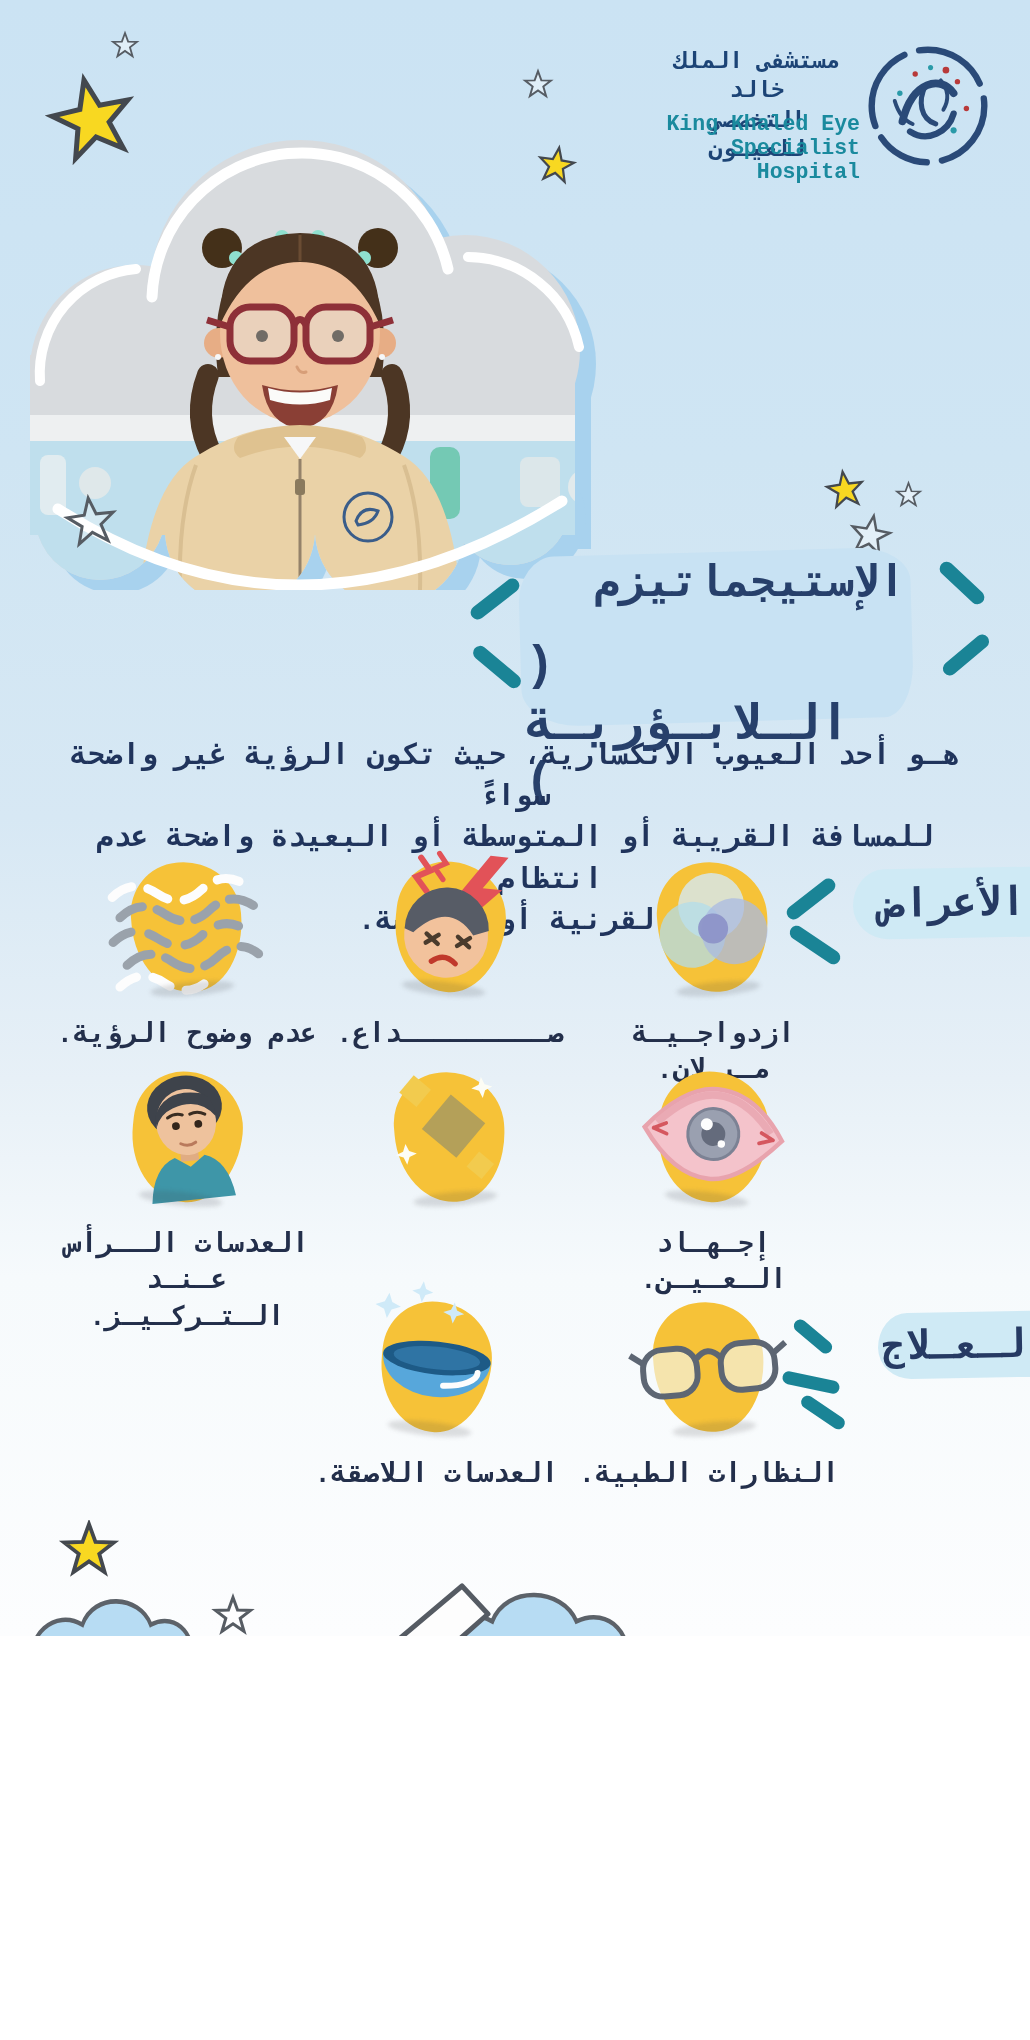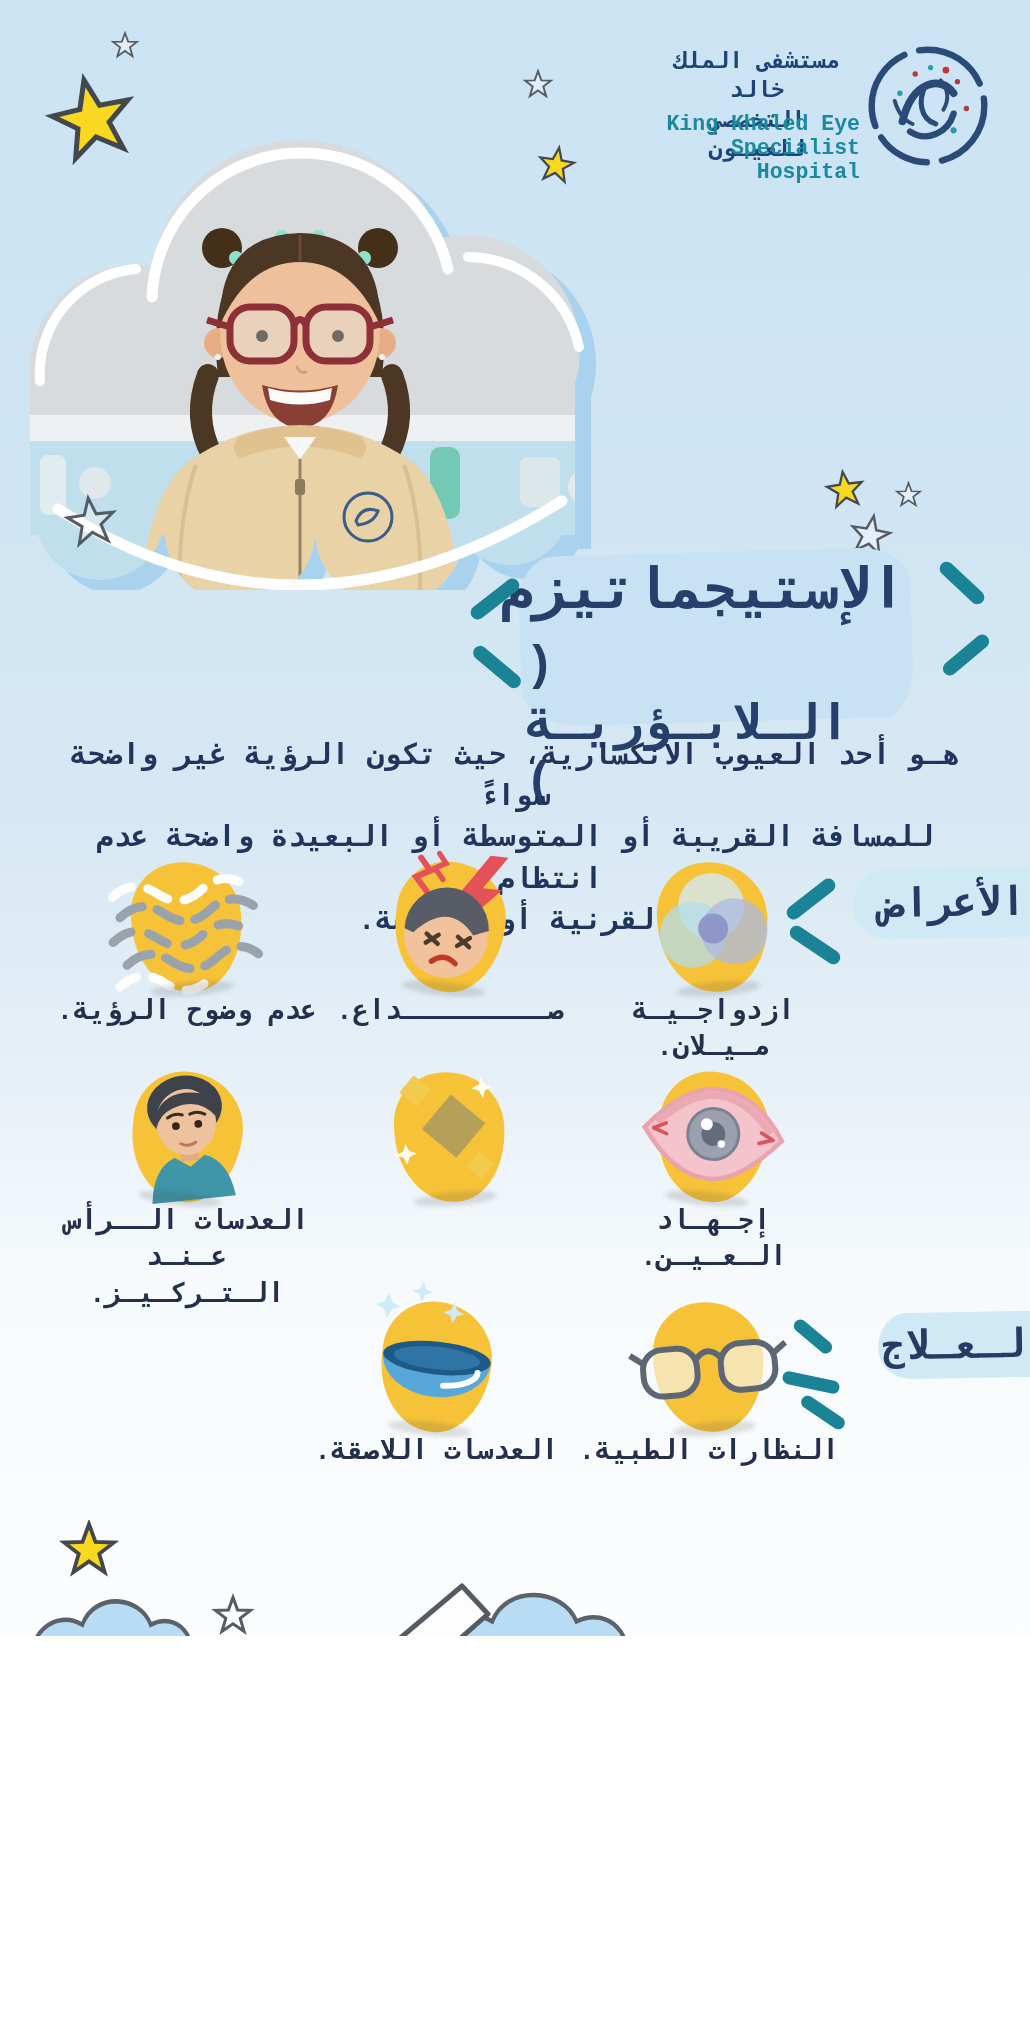--- a/index.html
+++ b/index.html
@@ -13,21 +13,21 @@
   
   .hosp-name-ar{right:178px;top:48px;width:190px;text-align:center;direction:rtl;
     color:#1c4476;font-size:23px;font-weight:bold;line-height:1.28;}
   .hosp-name-en{right:170px;top:112px;width:205px;text-align:right;
     color:#1a8a9e;font-size:21.5px;font-weight:bold;line-height:1.12;}
   .logo{right:38px;top:42px;width:128px;height:128px;}
   
   .title-brush{left:520px;top:552px;width:392px;height:170px;background:#c8e2f3;
     border-radius:36px 52px 30px 58px / 46px 34px 54px 38px;transform:rotate(-1.6deg);}
   .title-l1{left:525px;top:556px;width:380px;text-align:right;direction:rtl;
-    color:#27406b;font-size:56px;font-weight:bold;}
+    color:#27406b;font-size:43px;font-weight:bold;}
   .title-l2{left:525px;top:638px;width:380px;text-align:left;direction:rtl;
     color:#27406b;font-size:49px;font-weight:bold;}
   
   .intro{left:55px;top:736px;width:920px;text-align:center;direction:rtl;
     color:#20345c;font-size:29px;font-weight:bold;line-height:1.42;}
   
   .bar{position:absolute;background:#1a8496;border-radius:8px;}
   
   .sec-blob{background:#cfeaf5;color:#263a63;font-weight:bold;font-size:40px;
     display:flex;align-items:center;justify-content:center;direction:rtl;}
@@ -40,21 +40,21 @@
   .rowt{left:300px;top:1302px;width:545px;}
   .cell{flex:1;display:flex;flex-direction:column;align-items:center;}
   .blob{position:relative;width:110px;height:130px;background:#f6c238;
     border-radius:46% 54% 48% 52% / 40% 44% 58% 56%;}
   .blob.tilt-l{transform:rotate(-5deg);}
   .blob.tilt-r{transform:rotate(6deg);}
   .blob::after{content:"";position:absolute;left:12%;bottom:-4px;width:76%;height:14px;
     background:rgba(60,60,70,0.16);border-radius:50%;filter:blur(2px);}
   .blob svg{position:absolute;width:150px;height:150px;left:50%;top:50%;
     transform:translate(-50%,-52%);overflow:visible;}
-  .item-label{margin-top:2px;text-align:center;direction:rtl;color:#232f4b;
+  .item-label{margin-top:25px;text-align:center;direction:rtl;color:#232f4b;
     font-size:27px;font-weight:bold;line-height:1.35;}
   
   .footer-bar{left:608px;top:1950px;width:470px;height:52px;background:#1e3a6d;
     border-radius:28px;display:flex;align-items:center;gap:8px;box-sizing:border-box;padding-left:104px;}
   .footer-bar svg{width:29px;height:29px;flex:0 0 auto;}
   .handle{color:#ffffff;font-size:26px;font-weight:bold;margin-left:8px;white-space:nowrap;}
   .star{position:absolute;overflow:visible;}
 </style>
 </head>
 <body>

